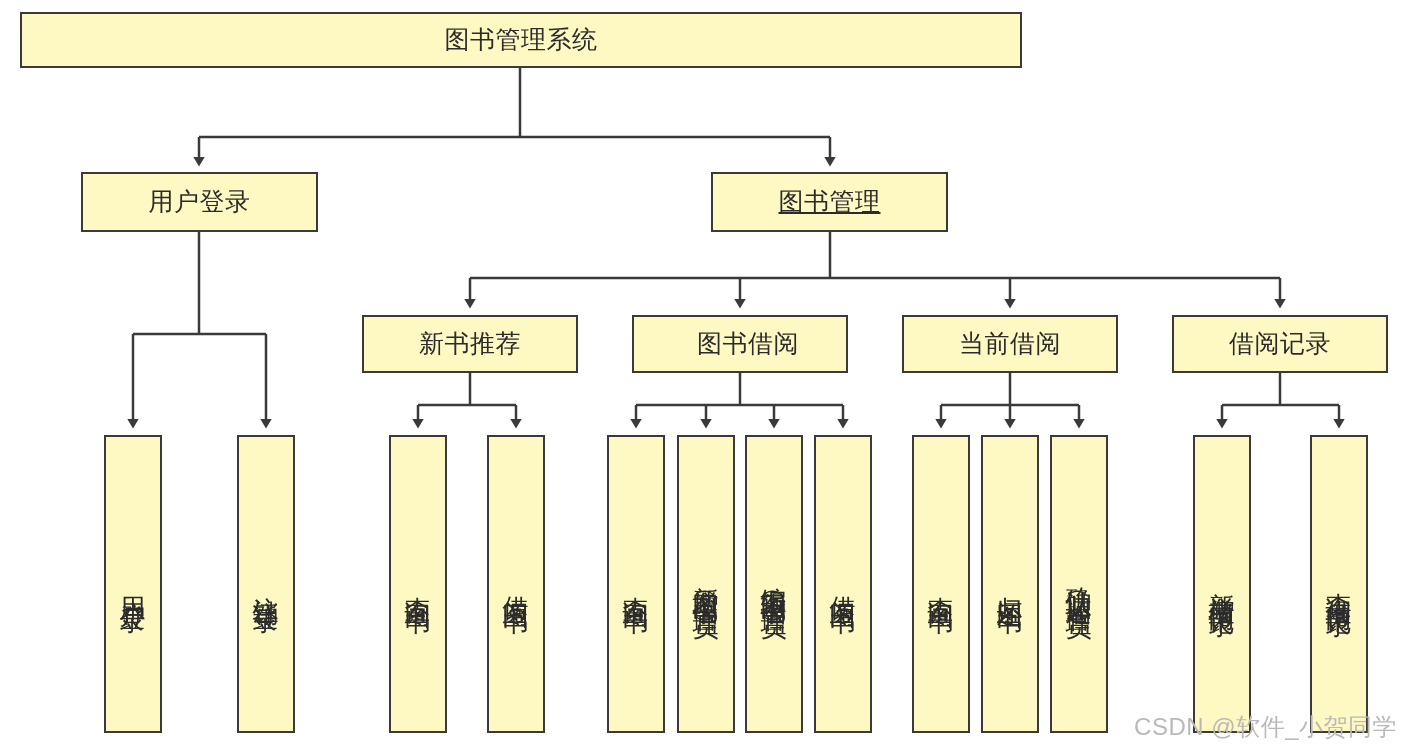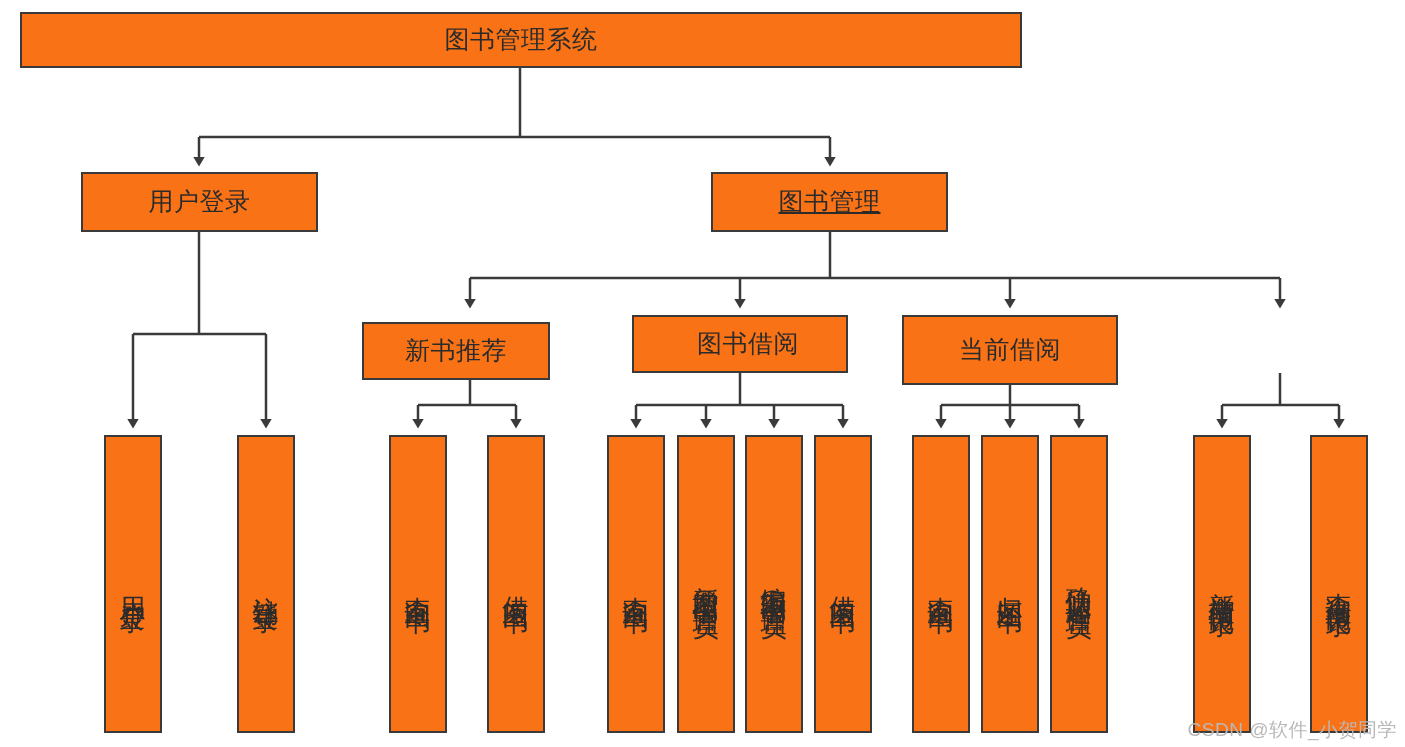--- a/index.html
+++ b/index.html
@@ -22,21 +22,21 @@
     left: 0;
     top: 0;
     width: 1405px;
     height: 747px;
     pointer-events: none;
   }
   .node {
     position: absolute;
     box-sizing: border-box;
     border: 2.5px solid #3a3a3a;
-    background: #f97316;
+    background: #fef9c3;
     display: flex;
     align-items: center;
     justify-content: center;
     color: #2b2b2b;
   }
   .node .label {
     display: block;
     text-align: center;
     line-height: 1.02;
     white-space: pre;
@@ -54,21 +54,21 @@
     writing-mode: vertical-rl;
     text-orientation: upright;
     font-size: 26px;
     line-height: 1;
     letter-spacing: 4px;
   }
   #watermark {
     position: absolute;
     right: 8px;
     bottom: 4px;
-    font-size: 19px;
+    font-size: 24px;
     color: #b9b9b9;
     letter-spacing: 0.5px;
     white-space: nowrap;
     user-select: none;
   }
 </style>
 </head>
 <body>
 
 <div id="canvas">
@@ -127,28 +127,31 @@
     <span class="label">图书管理系统</span>
   </div>
 
   <div class="node horiz" style="left:81px; top:172px; width:237px; height:60px;">
     <span class="label">用户登录</span>
   </div>
   <div class="node horiz" style="left:711px; top:172px; width:237px; height:60px;text-decoration:underline;">
     <span class="label">图书管理</span>
   </div>
 
-  <div class="node horiz" style="left:362px; top:315px; width:188px; height:58px;margin-top:7px;">
+  <div class="node horiz" style="left:362px; top:315px; width:216px; height:58px;">
     <span class="label">新书推荐</span>
   </div>
   <div class="node horiz" style="left:632px; top:315px; width:216px; height:58px;padding-left:16px;">
     <span class="label">图书借阅</span>
   </div>
-  <div class="node horiz" style="left:902px; top:315px; width:216px; height:70px;">
+  <div class="node horiz" style="left:902px; top:315px; width:216px; height:58px;">
     <span class="label">当前借阅</span>
+  </div>
+  <div class="node horiz" style="left:1172px; top:315px; width:216px; height:58px;">
+    <span class="label">借阅记录</span>
   </div>
 
   <div class="node vert" style="left:104px; top:435px; width:58px; height:298px;">
     <span class="label">用户登录</span>
   </div>
   <div class="node vert" style="left:237px; top:435px; width:58px; height:298px;">
     <span class="label">注销登录</span>
   </div>
 
   <div class="node vert" style="left:389px; top:435px; width:58px; height:298px;">

